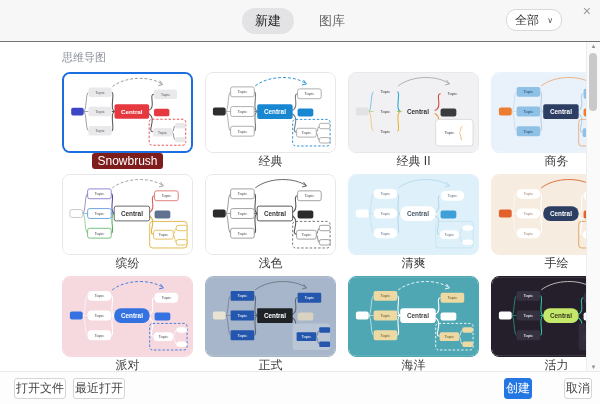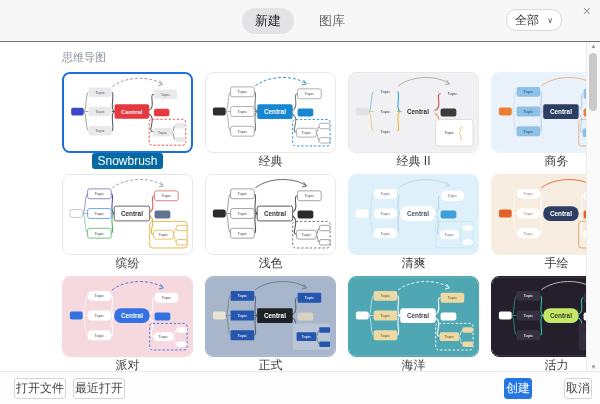--- a/index.html
+++ b/index.html
@@ -13,21 +13,21 @@
   .chev{font-size:8px;color:#555;}
   .close{position:absolute;top:3px;right:9px;font-size:14px;color:#9b9b9f;}
   .content{position:absolute;top:41px;left:0;right:13px;bottom:32px;background:#fff;overflow:hidden;padding-left:44px;}
   .section-title{font-size:11px;color:#8a8f99;margin:9px 0 7px 18px;}
   .grid{display:grid;grid-template-columns:repeat(4,131px);column-gap:12px;row-gap:4px;padding-left:18px;}
   .card{width:131px;}
   .thumb{width:131px;height:81px;border-radius:8px;border:1px solid transparent;box-sizing:border-box;overflow:hidden;}
   .thumb.sel{border:2px solid #1a6ee0;}
   .thumb svg{display:block;width:100%;height:100%;font-family:"Liberation Sans",sans-serif;}
   .name{text-align:center;margin-top:1px;height:16px;line-height:15px;font-size:12px;color:#3a3a3a;}
-  .name .pill{background:#0369a1;color:#fff;padding:1px 5px;border-radius:3px;}
+  .name .pill{background:#7f1d1d;color:#fff;padding:1px 5px;border-radius:3px;}
   .scrollbar{position:absolute;top:41px;right:0;bottom:32px;width:13px;background:#fafafa;border-left:1px solid #ededee;z-index:2;}
   .sb-thumb{position:absolute;top:12px;left:2px;width:8px;height:58px;background:#c9c9cb;border-radius:4px;}
   .sb-a{position:absolute;left:0;width:13px;text-align:center;font-size:6px;color:#909096;}
   .sb-a.up{top:2px}.sb-a.down{bottom:2px}
   .footer{position:absolute;left:0;right:0;bottom:0;height:32px;background:#fdfdfd;border-top:1px solid #eaeaec;z-index:3;}
   .btn{position:absolute;top:6px;height:21px;line-height:19px;box-sizing:border-box;font-size:12px;color:#444;background:#fff;border:1px solid #d5d5d8;border-radius:3px;padding:0 1px;text-align:center;}
   #btn-open{left:14px}
   #btn-recent{left:73px}
   .btn.primary{background:#2476e3;border-color:#2476e3;color:#fff;right:68px;}
   #btn-cancel{right:8px;}

